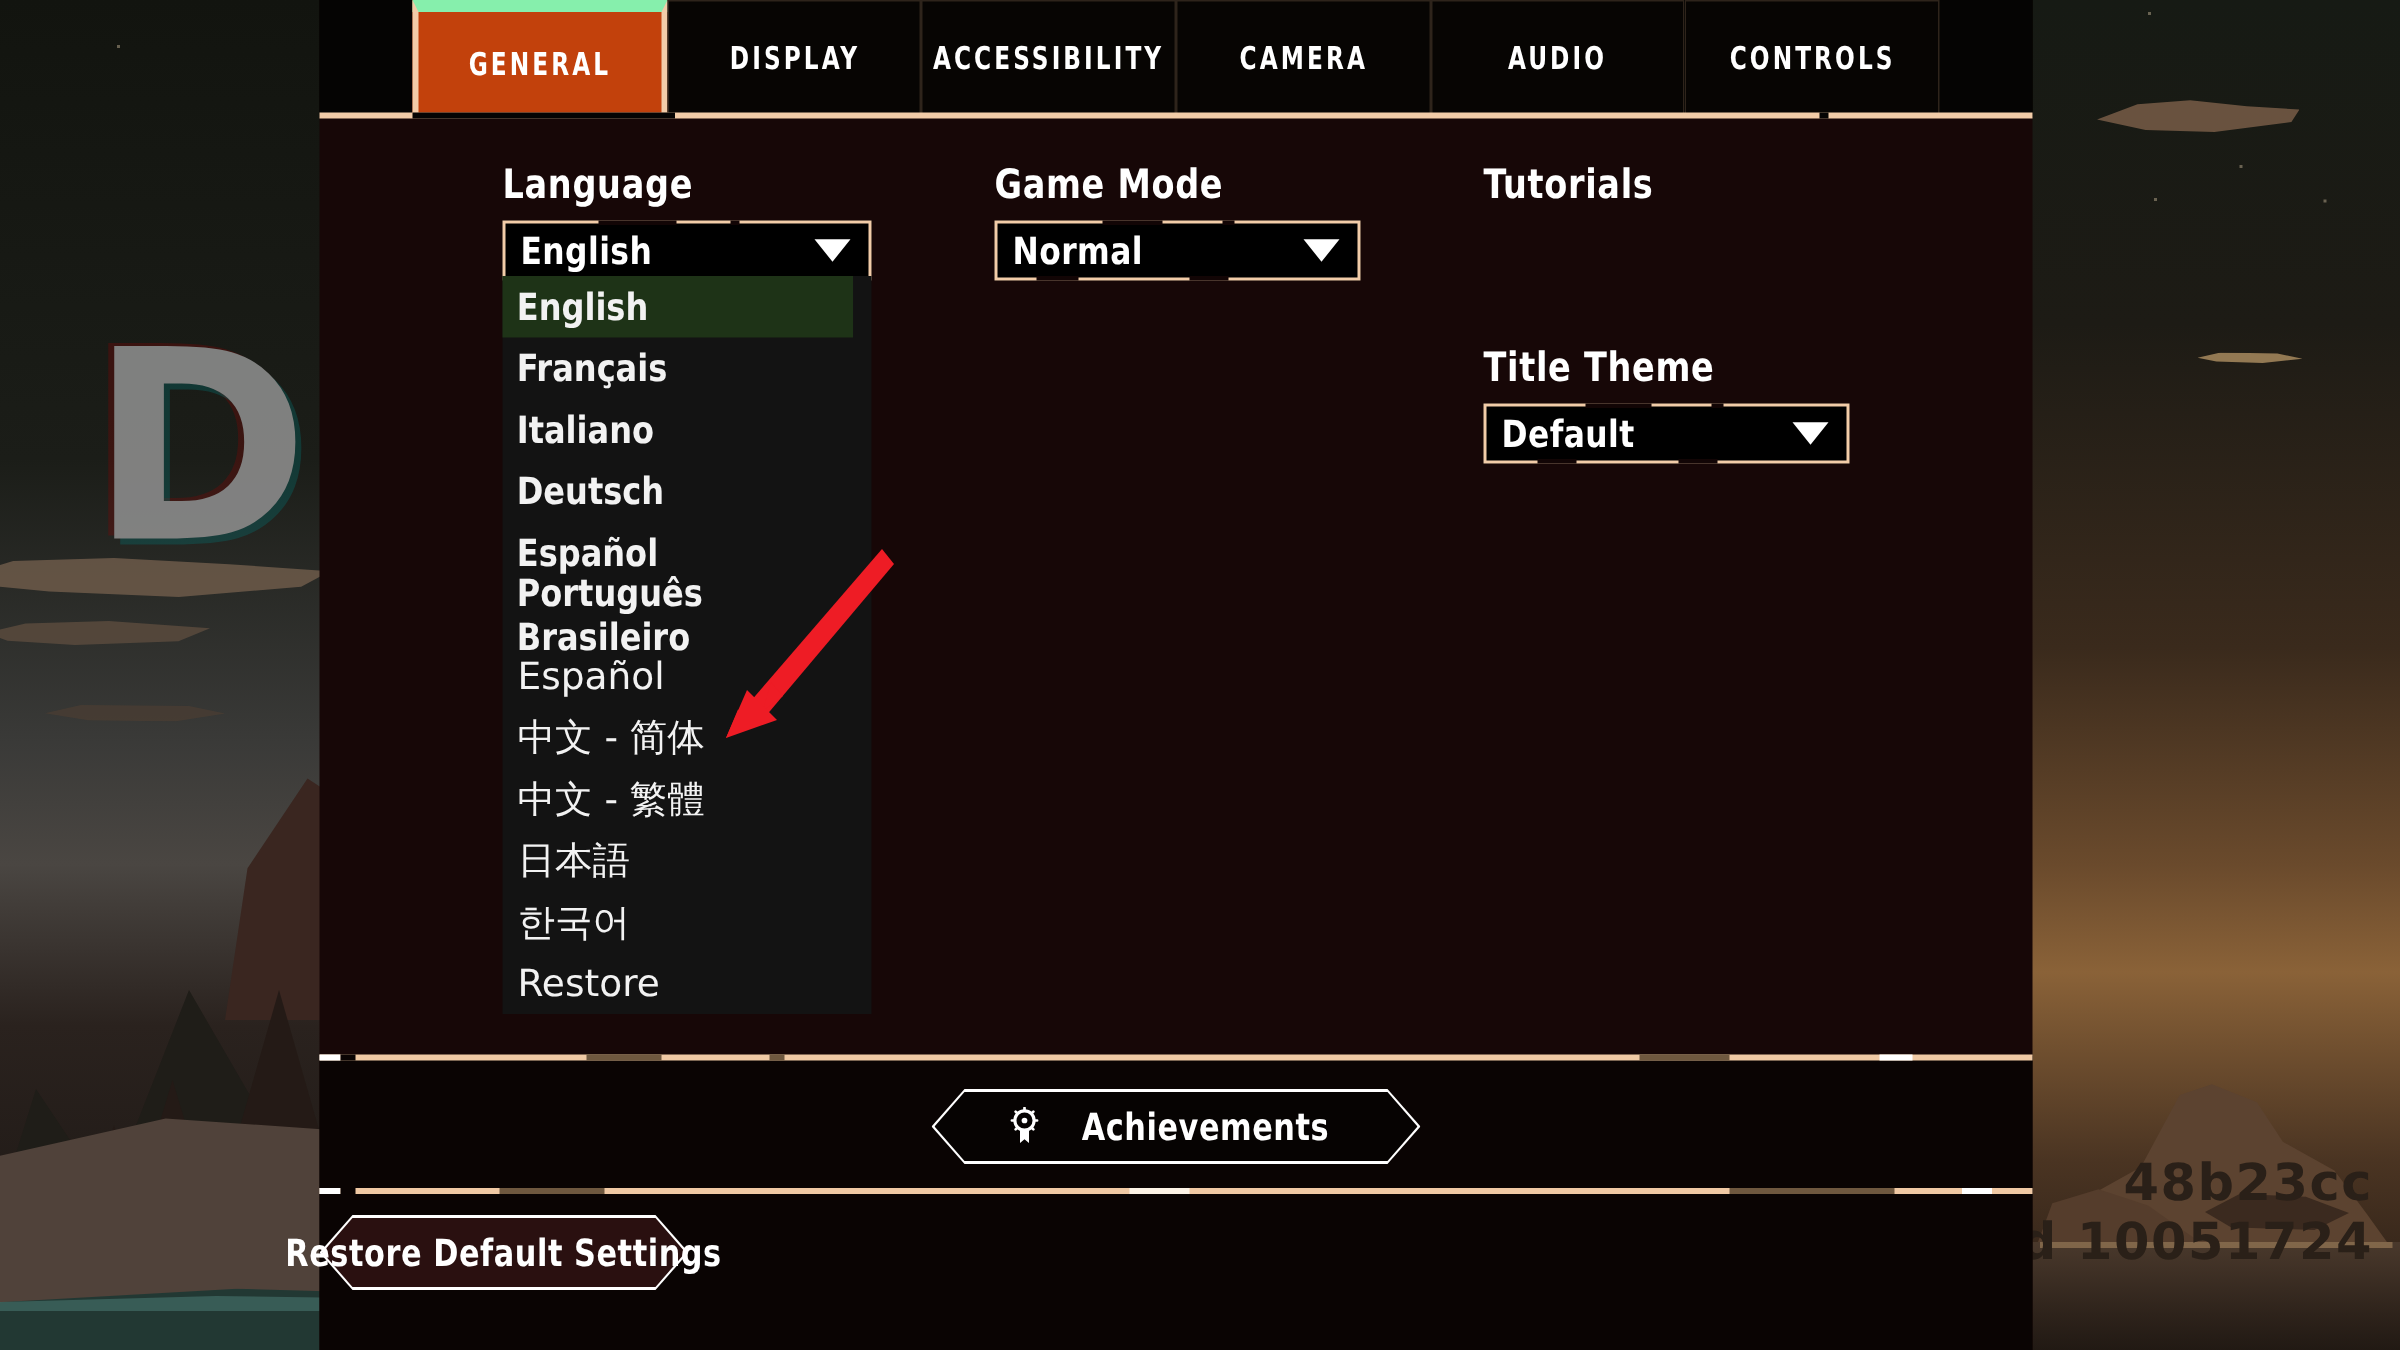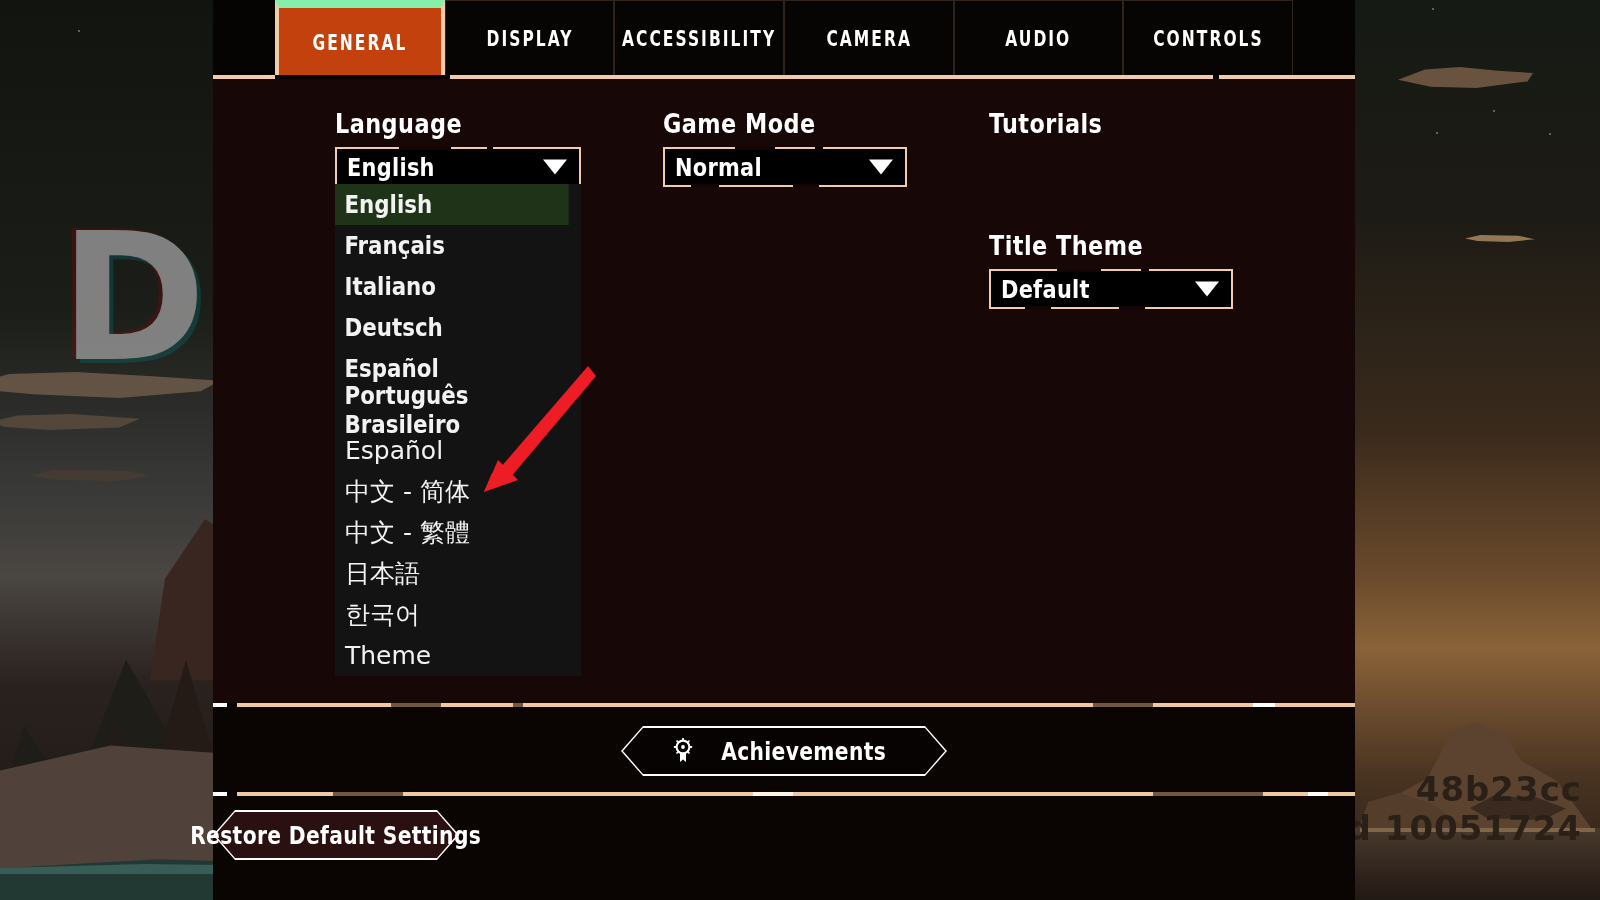--- a/index.html
+++ b/index.html
@@ -235,21 +235,21 @@
           <div class="dd-item">Français</div>
           <div class="dd-item">Italiano</div>
           <div class="dd-item">Deutsch</div>
           <div class="dd-item">Español</div>
           <div class="dd-item">Português Brasileiro</div>
           <div class="dd-item alt">Español</div>
           <div class="dd-item alt">中文 - 简体</div>
           <div class="dd-item alt">中文 - 繁體</div>
           <div class="dd-item alt">日本語</div>
           <div class="dd-item alt">한국어</div>
-          <div class="dd-item alt">Theme</div>
+          <div class="dd-item alt">Restore</div>
         </div>
       </div>
 
       <div class="col" style="left:450px;top:30px;width:244px;">
         <div class="field-label">Game Mode</div>
         <div class="select-box">
           <div class="brd">
             <div class="nick" style="left:70px;top:-2px;width:40px;height:3px;"></div>
             <div class="nick" style="left:150px;top:-2px;width:8px;height:3px;"></div>
             <div class="nick" style="left:26px;bottom:-2px;width:28px;height:3px;"></div>

